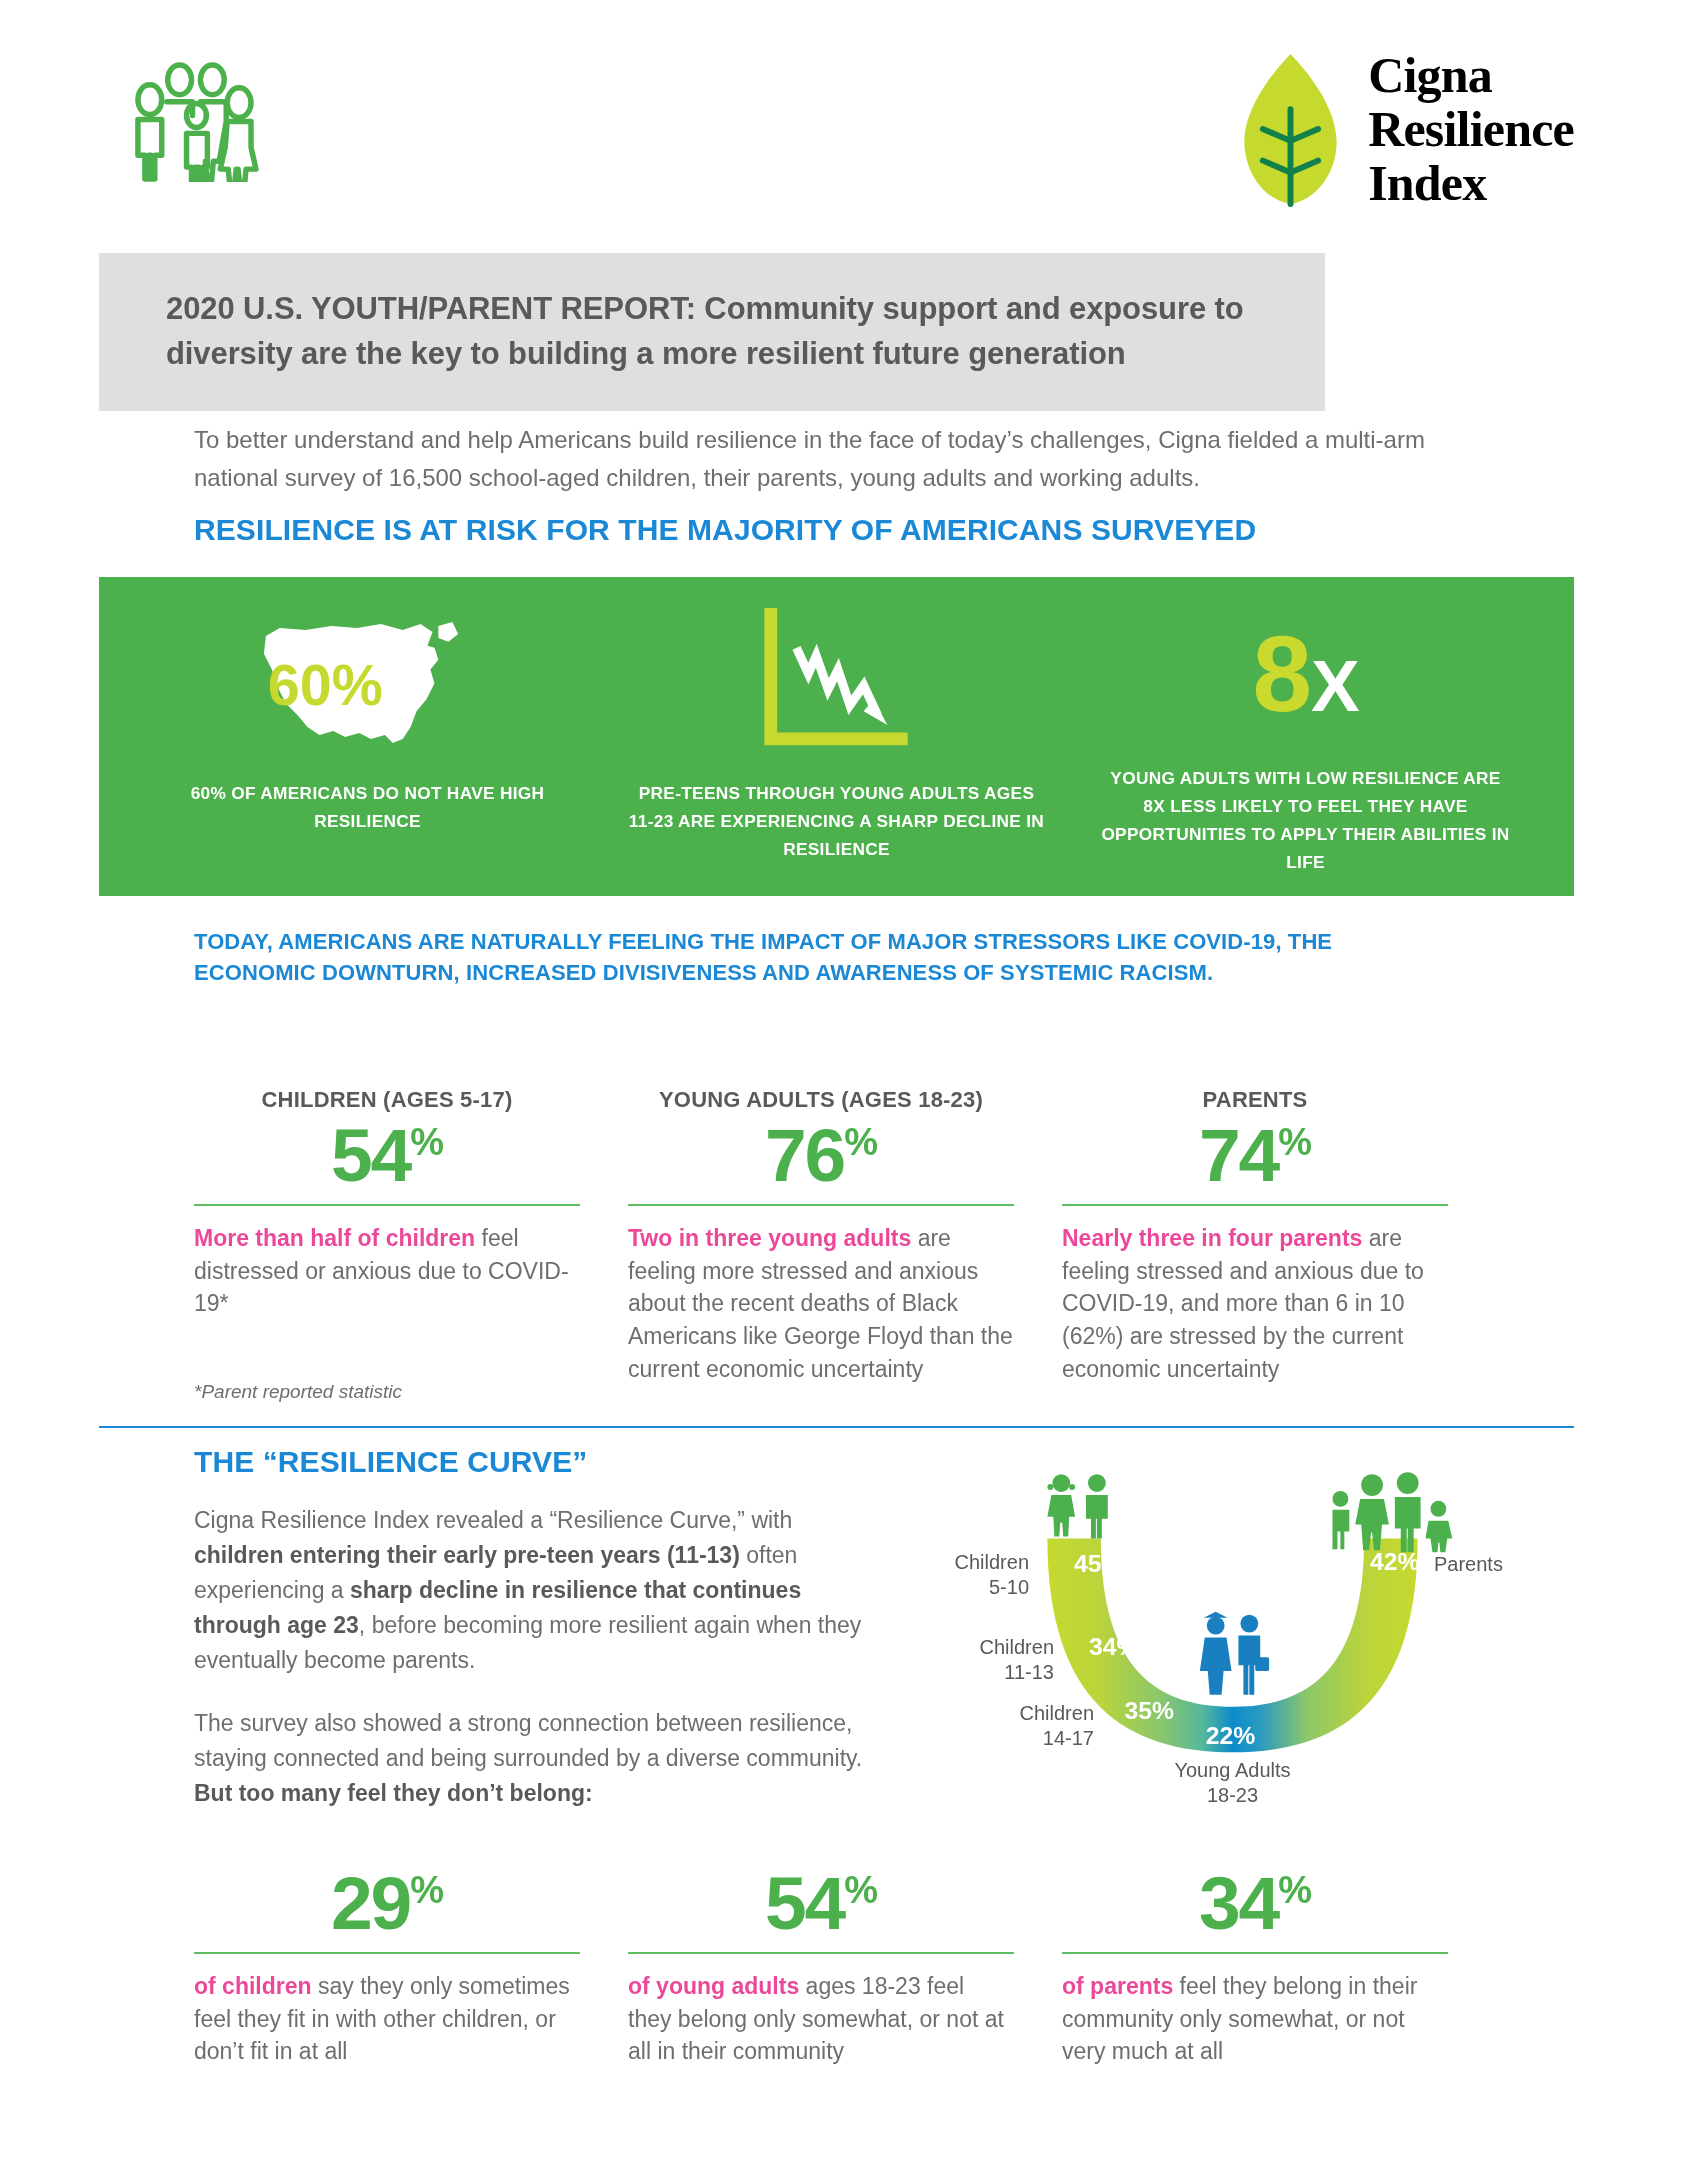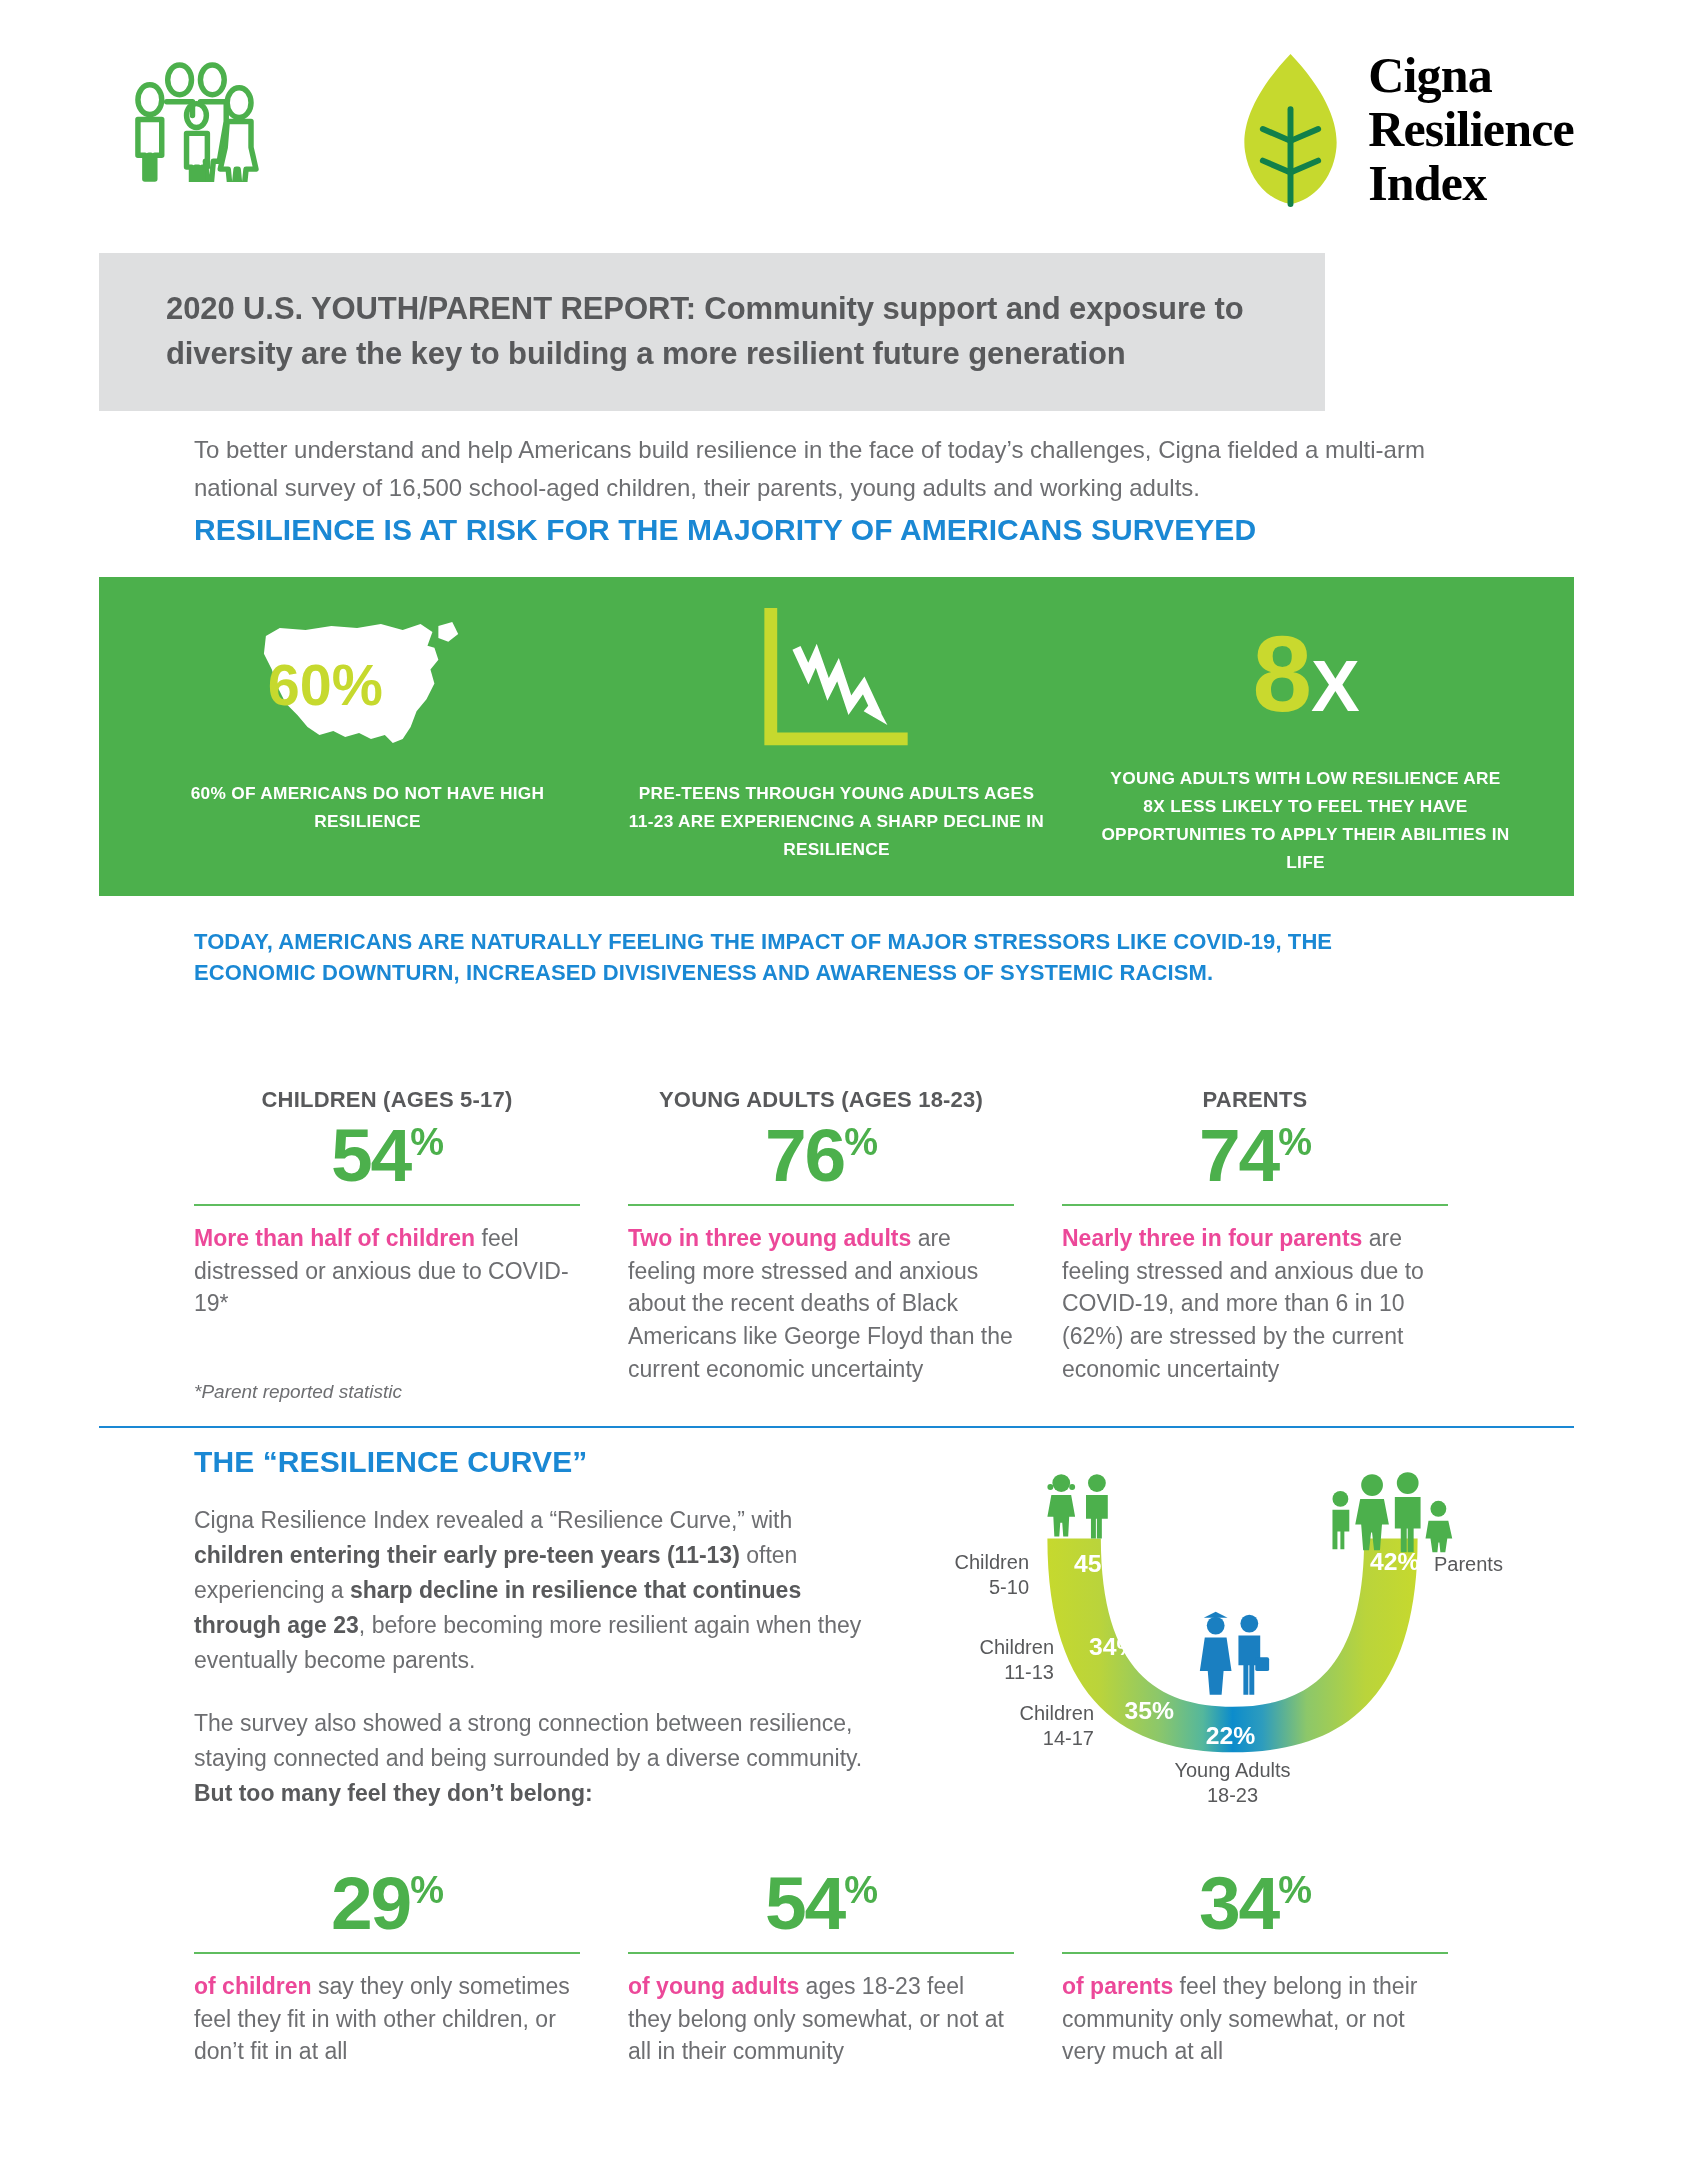--- a/index.html
+++ b/index.html
@@ -55,21 +55,20 @@
   }
 
   
   .intro {
     position: absolute;
     left: 194px; top: 421px;
     width: 1307px;
     font-size: 24px;
     line-height: 1.58;
     color: #6d6e71;
-    margin-top: 10px;
   }
 
   
   .blue-head {
     color: #1a88d4;
     font-weight: 700;
     letter-spacing: 0.1px;
   }
   #head-risk {
     position: absolute;

